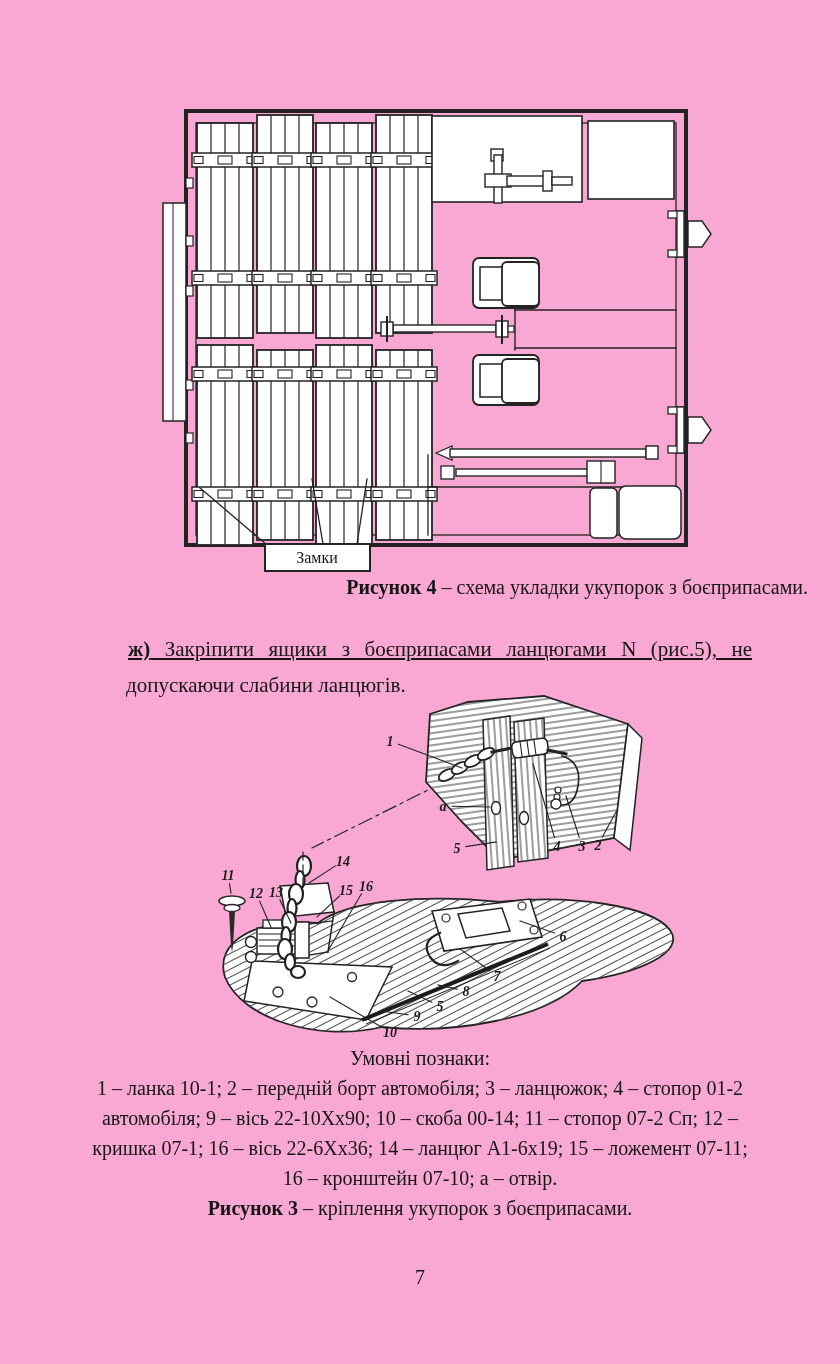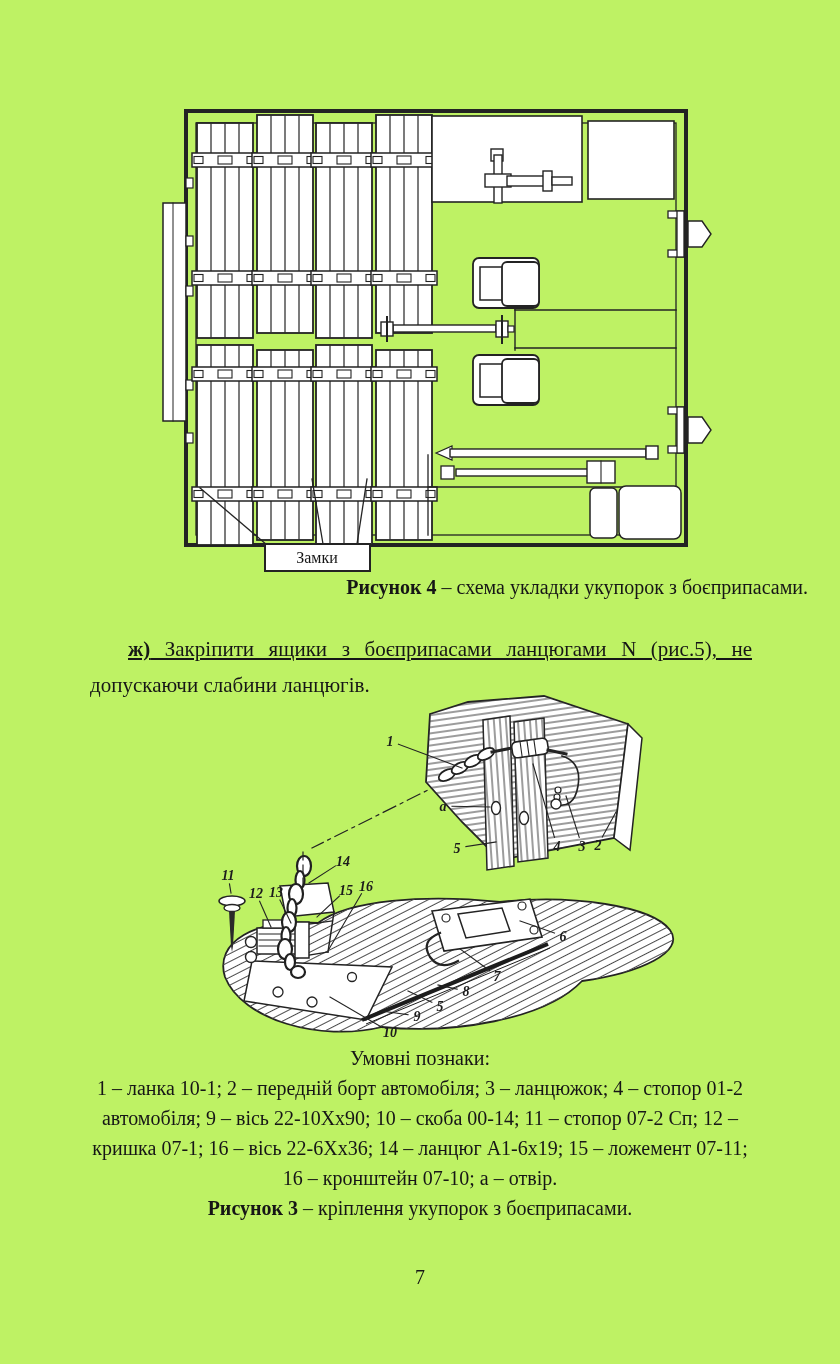--- a/index.html
+++ b/index.html
@@ -1,23 +1,23 @@
 <!DOCTYPE html>
 <html><head>
 <meta charset="utf-8">
 <style>
   html,body{margin:0;padding:0;background:#ffffff;}
   .page{
-    position:relative;width:840px;height:1364px;background:#bef264;
+    position:relative;width:840px;height:1364px;background:#f9a8d4;
     font-family:"Liberation Serif", serif;color:#161616;overflow:hidden;
   }
   .caption{position:absolute;left:0;width:808px;text-align:right;font-size:20px;white-space:nowrap;}
   .para{position:absolute;left:90px;top:631px;width:662px;font-size:21px;line-height:36px;}
   .para .l1{text-align:justify;text-align-last:justify;text-indent:38px;text-decoration:underline;}
-  .para .l2{text-align:left;}
+  .para .l2{text-align:left;margin-left:36px;}
   .legend{position:absolute;left:88px;top:1043px;width:664px;text-align:center;font-size:20px;line-height:30px;font-family:Liberation Serif, serif;}
   .pagenum{position:absolute;top:1266px;left:0;width:840px;text-align:center;font-size:20px;}
   svg{position:absolute;}
   .ln{stroke:#232323;fill:none;stroke-linecap:square;}
   .wf{fill:#ffffff;stroke:#232323;}
   .callout{font-family:"Liberation Serif", serif;font-style:italic;font-weight:bold;font-size:14px;fill:#1c1c1c;}
   .locktext{font-family:"Liberation Serif", serif;font-size:16px;fill:#161616;}
 </style>
 </head>
 <body>

